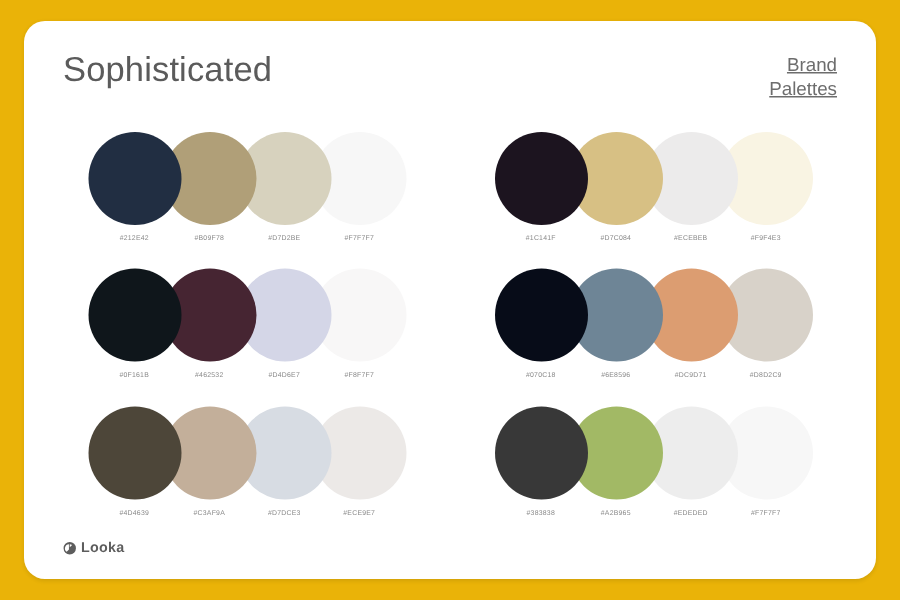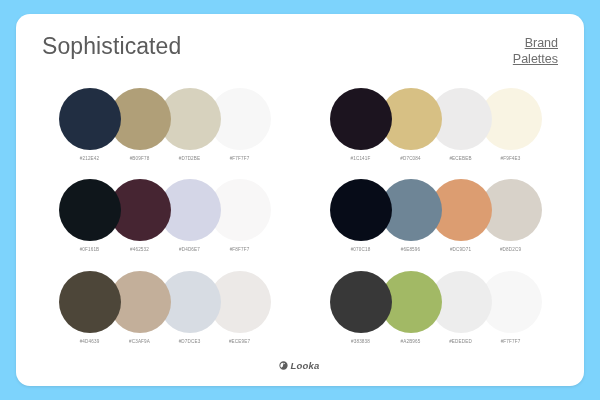--- a/index.html
+++ b/index.html
@@ -11,21 +11,21 @@
     height: 400px;
     background: #efefef;
     font-family: "Liberation Sans", sans-serif;
     overflow: hidden;
   }
 
   .page {
     position: relative;
     width: 600px;
     height: 400px;
-    background: #7dd3fc;
+    background: #eab308;
     box-sizing: border-box;
     padding: 14px 16px;
   }
 
   .card {
     position: relative;
     width: 100%;
     height: 100%;
     background: #ffffff;
     border-radius: 14px;
@@ -119,23 +119,22 @@
     font-family: "Liberation Sans", sans-serif;
     white-space: nowrap;
   }
 
   
   .footer {
     flex: 0 0 auto;
     height: 18px;
     display: flex;
     align-items: center;
-    justify-content: center;
+    justify-content: flex-start;
     padding-right: 2px;
-    font-style: italic;
   }
   .logo {
     display: flex;
     align-items: center;
     gap: 3px;
   }
   .logo-mark {
     width: 9px;
     height: 9px;
     display: block;

